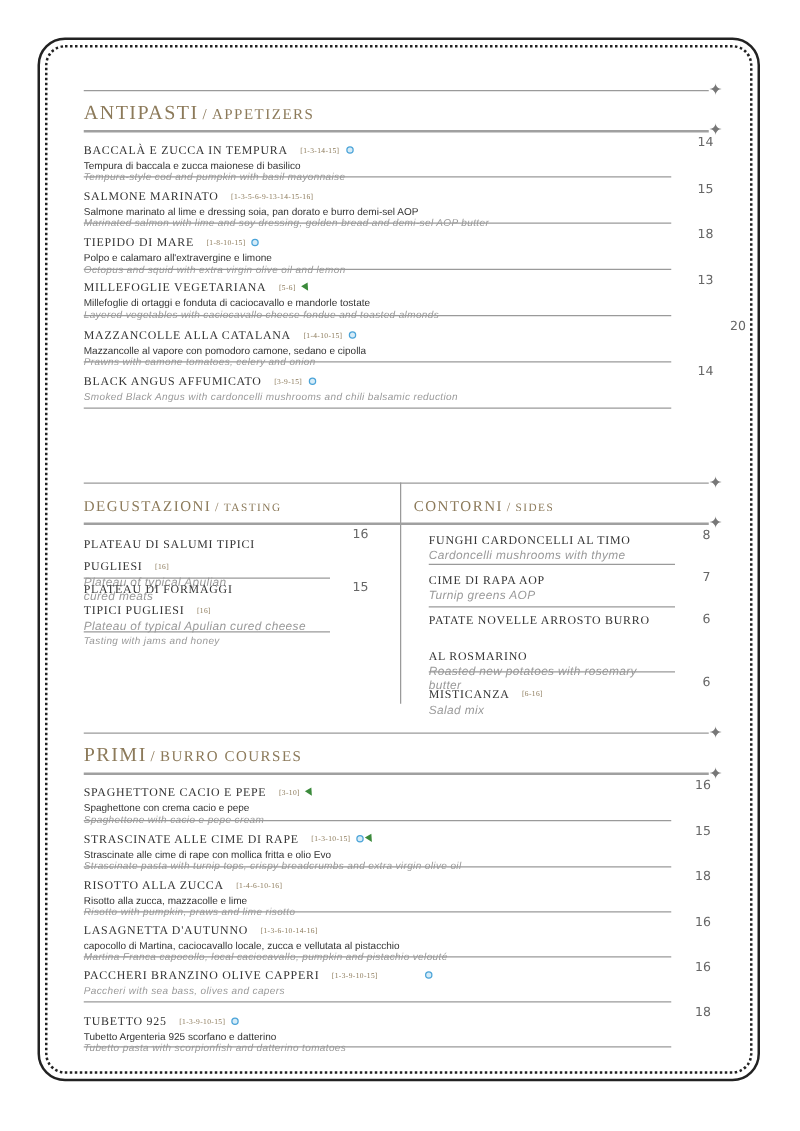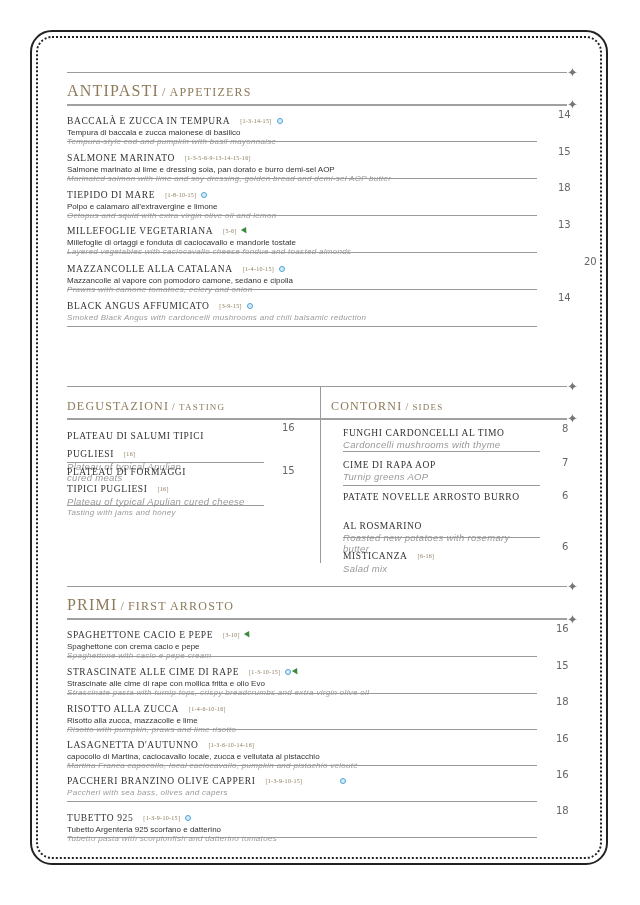--- a/index.html
+++ b/index.html
@@ -142,21 +142,21 @@
 
 <div class="item" style="left:343px;top:545px;width:210px;">
   <div><span class="name">MISTICANZA</span><span class="codes">[6-16]</span></div>
   <div class="en big">Salad mix</div>
 </div>
 <div class="price" style="left:562px;top:541px;">6</div>
 
 <div class="hr" style="left:67px;top:586px;width:500px;"></div>
 <div class="star" style="left:566px;top:580px;">✦</div>
 <div class="sec-title" style="left:67px;top:596px;">
-  <span class="main">PRIMI</span><span class="slash">/</span><span class="sub">FIRST ARROSTO</span>
+  <span class="main">PRIMI</span><span class="slash">/</span><span class="sub">BURRO COURSES</span>
 </div>
 <div class="hr thick" style="left:67px;top:618px;width:500px;"></div>
 <div class="star" style="left:566px;top:613px;">✦</div>
 
 <div class="item" style="left:67px;top:624px;">
   <div><span class="name">SPAGHETTONE CACIO E PEPE</span><span class="codes">[3-10]</span><span class="leaf"></span></div>
   <div class="it">Spaghettone con crema cacio e pepe</div>
   <div class="en">Spaghettone with cacio e pepe cream</div>
 </div>
 <div class="price" style="left:556px;top:623px;">16</div>

